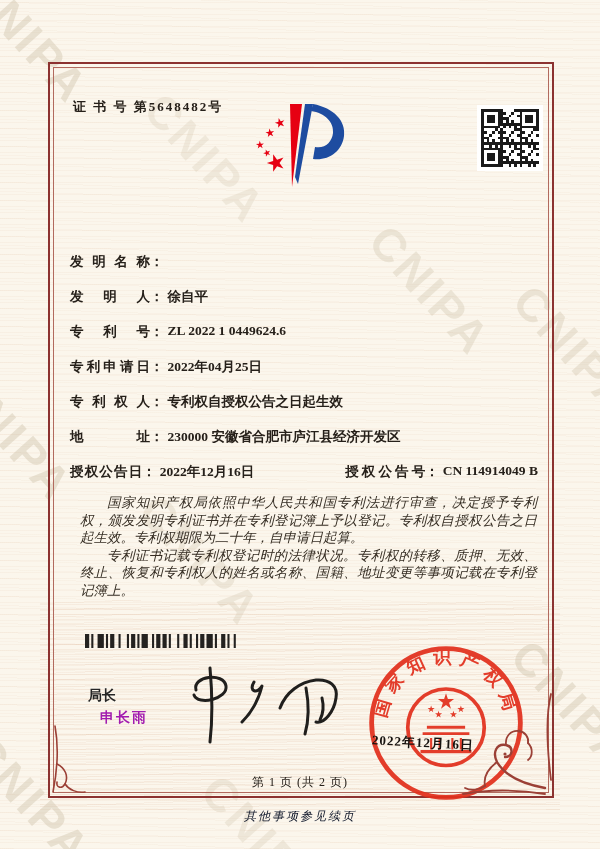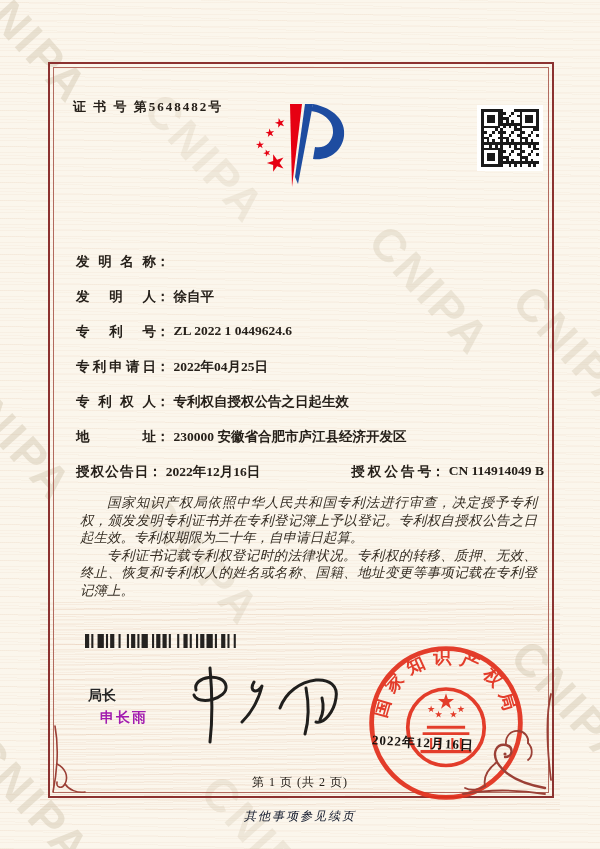--- a/index.html
+++ b/index.html
@@ -27,21 +27,21 @@
   .frame{position:absolute;left:48px;top:62px;width:506px;height:736px;box-sizing:border-box;
          border:2.5px solid #8c3230;}
   .frame-inner{position:absolute;left:53px;top:67px;width:496px;height:726px;box-sizing:border-box;
          border:1px solid #b26a5e;}
   .certno{position:absolute;left:73px;top:98px;font-size:13px;letter-spacing:2px;font-weight:600;}
   .logo{position:absolute;left:252px;top:101px;width:100px;height:92px;}
   .qrbox{position:absolute;left:477px;top:105px;width:66px;height:66px;background:#ffffff;}
   .qrbox svg{position:absolute;left:4px;top:4px;width:58px;height:58px;}
   .title{position:absolute;left:0;right:0;top:184px;text-align:center;font-size:30px;font-weight:bold;
          letter-spacing:14px;text-indent:14px;color:#1c1814;}
-  .fields{position:absolute;left:76px;top:253px;width:468px;font-size:13.5px;}
+  .fields{position:absolute;left:70px;top:253px;width:468px;font-size:13.5px;}
   .frow{height:35px;display:flex;align-items:flex-start;white-space:nowrap;}
   .flabel{display:inline-block;width:80px;text-align:justify;text-align-last:justify;font-weight:600;}
   .fcolon{font-weight:600;margin-right:4px;}
   .fvalue{font-weight:600;}
   .gpair2{margin-left:52px;display:flex;}
   .gv1{display:inline-block;width:148px;font-weight:600;}
   .body-text{position:absolute;left:80px;top:494px;width:457px;font-size:13.5px;line-height:17.6px;
          text-align:justify;font-style:italic;color:#352d23;}
   .body-text p{margin:0;text-indent:2em;}
   .barcode{position:absolute;left:85px;top:634px;width:155px;height:14px;}

